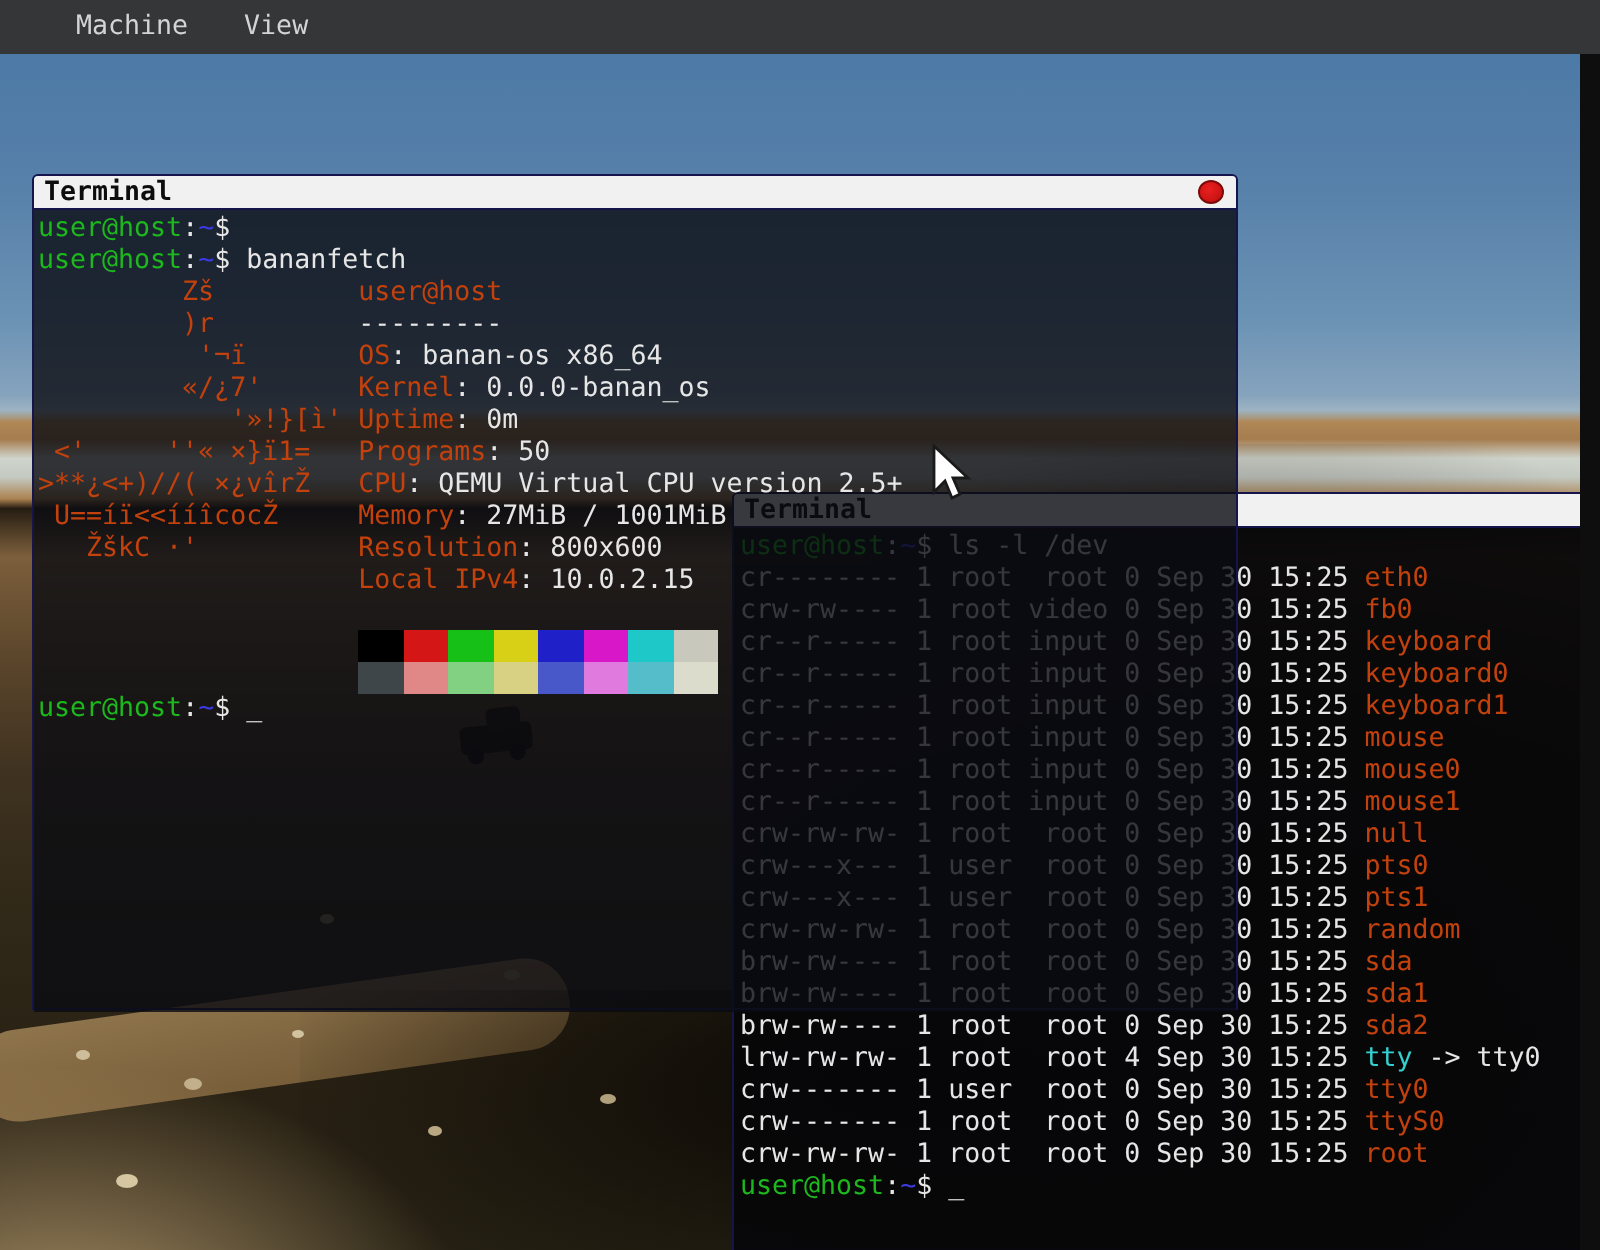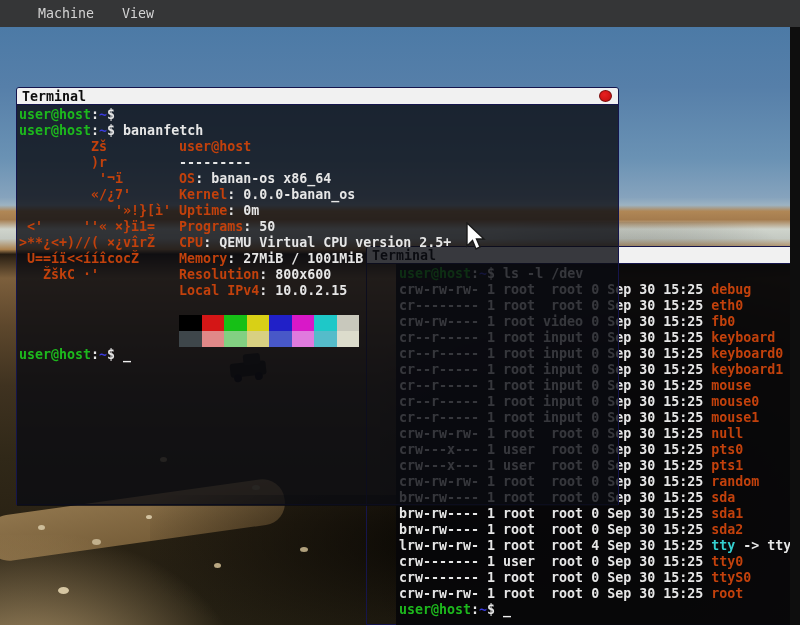--- a/index.html
+++ b/index.html
@@ -35,26 +35,26 @@
   .edge-strip{position:absolute;left:790px;top:27px;width:10px;height:598px;background:#0e0e0e;z-index:50;}
 
   
   .win{position:absolute;border:1px solid #15154c;border-radius:3px 3px 0 0;}
   .titlebar{height:16px;background:#f1f1f1;border-bottom:1px solid #15154c;
             border-radius:2px 2px 0 0;position:relative;}
   .titlebar .title{position:absolute;left:5px;top:1px;font-size:13.3px;font-weight:bold;
             color:#0d0d0d;line-height:15px;}
   .close-btn{position:absolute;right:6px;top:2px;width:13px;height:12px;border-radius:50%;
             background:radial-gradient(circle at 40% 35%, #e82020, #c00d0d);border:1px solid #7d0a0a;box-sizing:border-box;}
-  .term-content{position:relative;font-size:13.3px;font-weight:bold;line-height:16px;
+  .term-content{position:relative;font-size:13.3px;font-weight:normal;line-height:16px;
             padding:2px 0 0 2px;overflow:hidden;}
   .term1{left:16px;top:87px;width:603px;height:418px;z-index:20;box-sizing:border-box;}
   .term1 .term-content{height:399px;background:rgba(10,11,18,0.8);}
   .term2{left:366px;top:246px;width:434px;height:379px;z-index:10;box-sizing:border-box;border-radius:3px 0 0 0;}
-  .term2 .term-content{height:360px;background:rgba(6,6,9,0.93);padding-left:3px;margin-left:29px;}
+  .term2 .term-content{height:360px;background:rgba(6,6,9,0.93);padding-left:3px;}
   .tline{height:16px;white-space:pre;}
   .c-g{color:#1db81d}.c-w{color:#e6e6e6}.c-b{color:#3b3be0}
   .c-y{color:#c2410c}.c-c{color:#35d0d0}
   .c-cur{color:#efefef}
   .pal{display:inline-flex;margin-left:160px;height:16px;vertical-align:top;}
   .pal span{display:inline-block;width:22.5px;height:16px;}
 
   
   .mouse{position:absolute;left:466px;top:222px;z-index:55;}
 </style>
@@ -83,21 +83,20 @@
     <div class="rock" style="left:252px;top:458px;width:8px;height:5px;background:#9a8a66"></div>
     <div class="rock" style="left:160px;top:430px;width:7px;height:5px;background:#8e7e5c"></div>
   </div>
 
   <div class="win term2">
     <div class="titlebar">
       <span class="title">Terminal</span>
     </div>
     <div class="term-content" id="t2">
         <div class="tline"><span class="c-g">user@host</span><span class="c-w">:</span><span class="c-b">~</span><span class="c-w">$ ls -l /dev</span></div>
-        <div class="tline"><span class="c-w">crw-rw-rw- 1 root  root 0 Sep 30 15:25 </span><span class="c-y">debug</span></div>
         <div class="tline"><span class="c-w">cr-------- 1 root  root 0 Sep 30 15:25 </span><span class="c-y">eth0</span></div>
         <div class="tline"><span class="c-w">crw-rw---- 1 root video 0 Sep 30 15:25 </span><span class="c-y">fb0</span></div>
         <div class="tline"><span class="c-w">cr--r----- 1 root input 0 Sep 30 15:25 </span><span class="c-y">keyboard</span></div>
         <div class="tline"><span class="c-w">cr--r----- 1 root input 0 Sep 30 15:25 </span><span class="c-y">keyboard0</span></div>
         <div class="tline"><span class="c-w">cr--r----- 1 root input 0 Sep 30 15:25 </span><span class="c-y">keyboard1</span></div>
         <div class="tline"><span class="c-w">cr--r----- 1 root input 0 Sep 30 15:25 </span><span class="c-y">mouse</span></div>
         <div class="tline"><span class="c-w">cr--r----- 1 root input 0 Sep 30 15:25 </span><span class="c-y">mouse0</span></div>
         <div class="tline"><span class="c-w">cr--r----- 1 root input 0 Sep 30 15:25 </span><span class="c-y">mouse1</span></div>
         <div class="tline"><span class="c-w">crw-rw-rw- 1 root  root 0 Sep 30 15:25 </span><span class="c-y">null</span></div>
         <div class="tline"><span class="c-w">crw---x--- 1 user  root 0 Sep 30 15:25 </span><span class="c-y">pts0</span></div>

